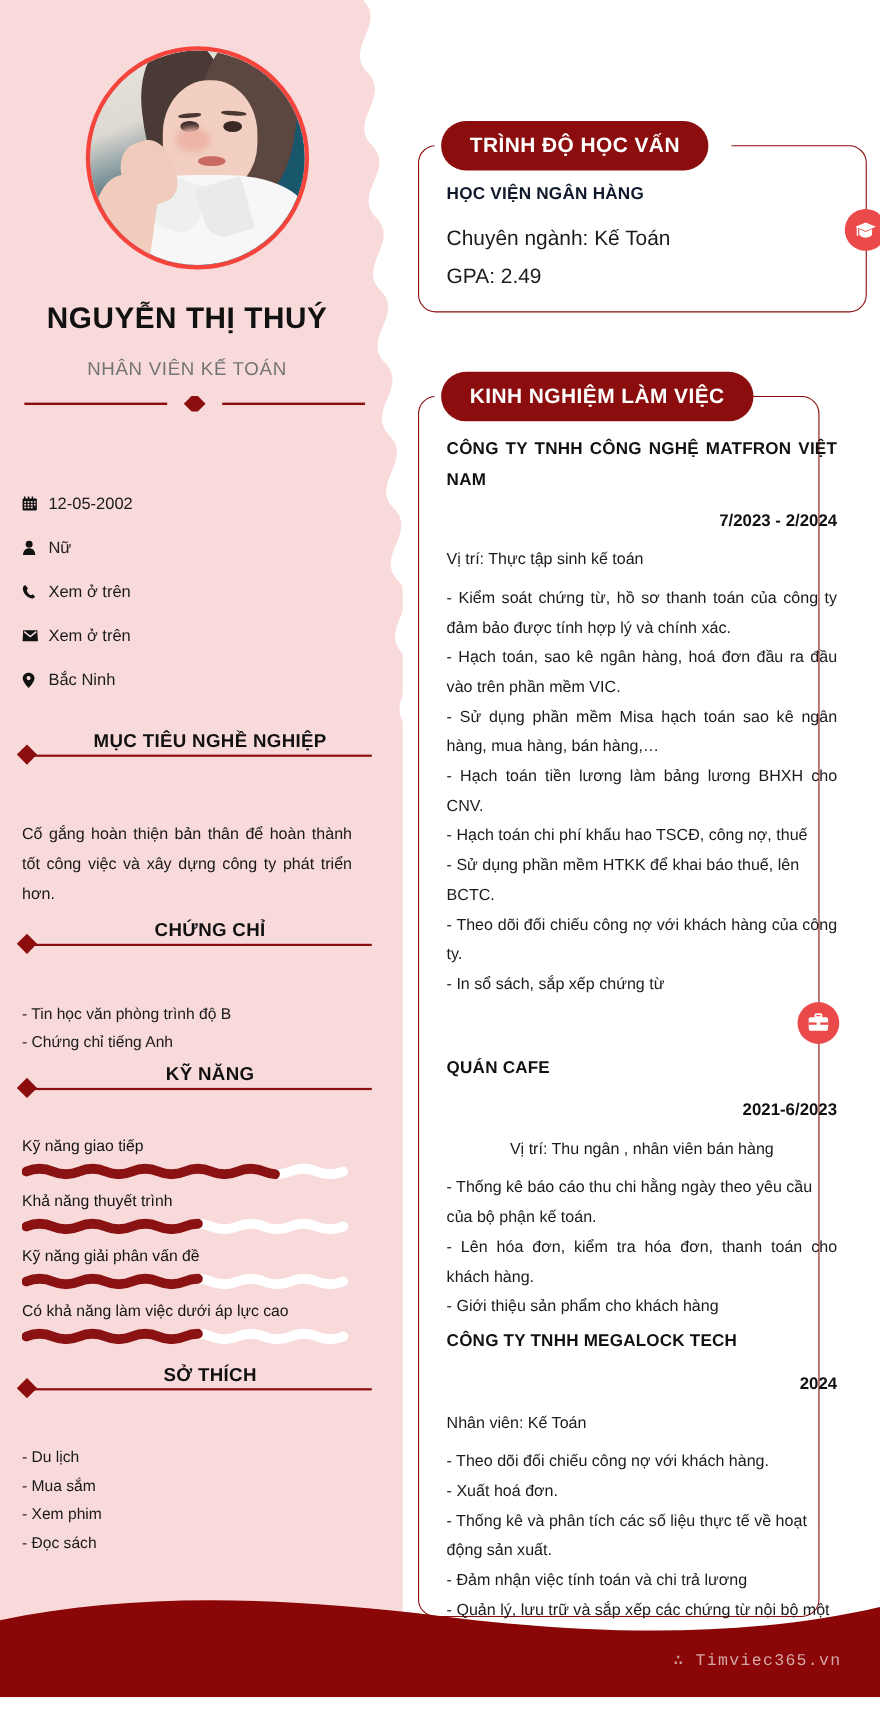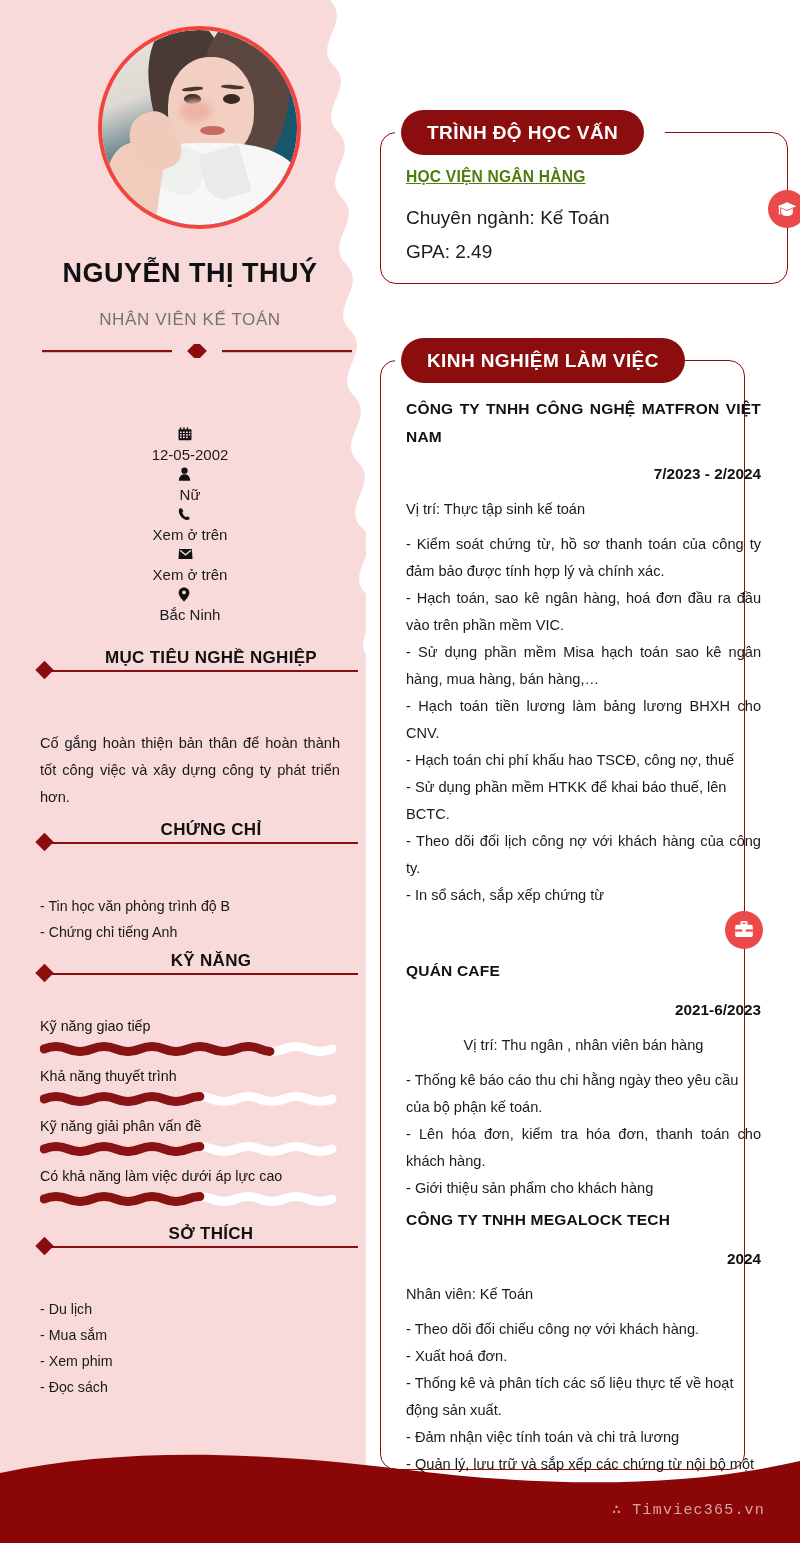--- a/index.html
+++ b/index.html
@@ -16,25 +16,24 @@
     background: #ffffff;
     overflow: hidden;
   }
   .left-wave {
     position: absolute;
     left: 0; top: 0;
     width: 366px; height: 1495px;
   }
   .left-content {
     position: absolute;
-    left: 0; top: 0;
+    left: 0; top: 16px;
     width: 340px;
     height: 1495px;
     z-index: 3;
-    margin-left: 20px;
   }
 
   
   .photo-wrap {
     position: absolute;
     left: 78px; top: 26px;
     width: 203px; height: 203px;
     border-radius: 50%;
     border: 4px solid #f4443c;
     overflow: hidden;
@@ -71,21 +70,21 @@
   }
   .name-rule {
     position: absolute; left: 22px; top: 344px; width: 310px; height: 14px;
   }
 
   
   .contacts {
     position: absolute; left: 20px; top: 422px; width: 300px;
   }
   .contact-row {
-    display: flex; align-items: center; height: 40px; flex-direction: column;
+    display: flex; align-items: center; height: 40px;
   }
   .contact-ic {
     width: 24px; flex: 0 0 24px; color: #1a1a1a;
     display: flex; align-items: center; justify-content: flex-start;
   }
   .contact-ic svg { display:block; }
   .contact-tx { font-size: 15px; color: #1b1b1b; }
 
   
   .sec-head { position: absolute; width: 320px; left: 18px; height: 40px; }
@@ -148,21 +147,21 @@
   .round-icon {
     position: absolute;
     width: 38px; height: 38px;
     border-radius: 50%;
     background: #ea4a4a;
     display: flex; align-items: center; justify-content: center;
     z-index: 5;
   }
   .round-icon svg { display: block; }
 
-  .edu-title { font-size: 15.6px; font-weight: 700; color: #4d7c0f; letter-spacing: .2px; text-decoration: underline; }
+  .edu-title { font-size: 15.6px; font-weight: 700; color: #0f172a; letter-spacing: .2px; }
   .edu-line { font-size: 19px; color: #1b1b1b; }
 
   .job-title {
     font-size: 15.5px; font-weight: 700; color: #111; line-height: 28px;
     text-align: justify; text-align-last: left; letter-spacing: .2px;
   }
   .job-title.justify { text-align: justify; }
   .job-date { font-size: 15.3px; font-weight: 700; color: #111; text-align: right; }
   .job-pos { font-size: 14.6px; color: #1b1b1b; }
   .job-li { font-size: 14.6px; line-height: 27px; color: #1b1b1b; text-align: justify; }
@@ -401,21 +400,21 @@
         <div class="job-title justify">CÔNG TY TNHH CÔNG NGHỆ MATFRON VIỆT NAM</div>
         <div class="job-date" style="margin-top:14px;">7/2023 - 2/2024</div>
         <div class="job-pos" style="margin-top:18px;">Vị trí: Thực tập sinh kế toán</div>
         <div style="margin-top:14px;">
           <div class="job-li">- Kiểm soát chứng từ, hồ sơ thanh toán của công ty đảm bảo được tính hợp lý và chính xác.</div>
           <div class="job-li">- Hạch toán, sao kê ngân hàng, hoá đơn đầu ra đầu vào trên phần mềm VIC.</div>
           <div class="job-li">- Sử dụng phần mềm Misa hạch toán sao kê ngân hàng, mua hàng, bán hàng,…</div>
           <div class="job-li">- Hạch toán tiền lương làm bảng lương BHXH cho CNV.</div>
           <div class="job-li nojust">- Hạch toán chi phí khấu hao TSCĐ, công nợ, thuế</div>
           <div class="job-li nojust">- Sử dụng phần mềm HTKK để khai báo thuế, lên BCTC.</div>
-          <div class="job-li">- Theo dõi đối lịch công nợ với khách hàng của công ty.</div>
+          <div class="job-li">- Theo dõi đối chiếu công nợ với khách hàng của công ty.</div>
           <div class="job-li nojust">- In sổ sách, sắp xếp chứng từ</div>
         </div>
       </div>
 
       <div style="position:absolute; left:25px; top:596px; width:355px;">
         <div class="job-title">QUÁN CAFE</div>
         <div class="job-date" style="margin-top:16px;">2021-6/2023</div>
         <div class="job-pos" style="margin-top:18px;text-align:center;">Vị trí: Thu ngân , nhân viên bán hàng</div>
         <div style="margin-top:14px;">
           <div class="job-li nojust">- Thống kê báo cáo thu chi hằng ngày theo yêu cầu của bộ phận kế toán.</div>

